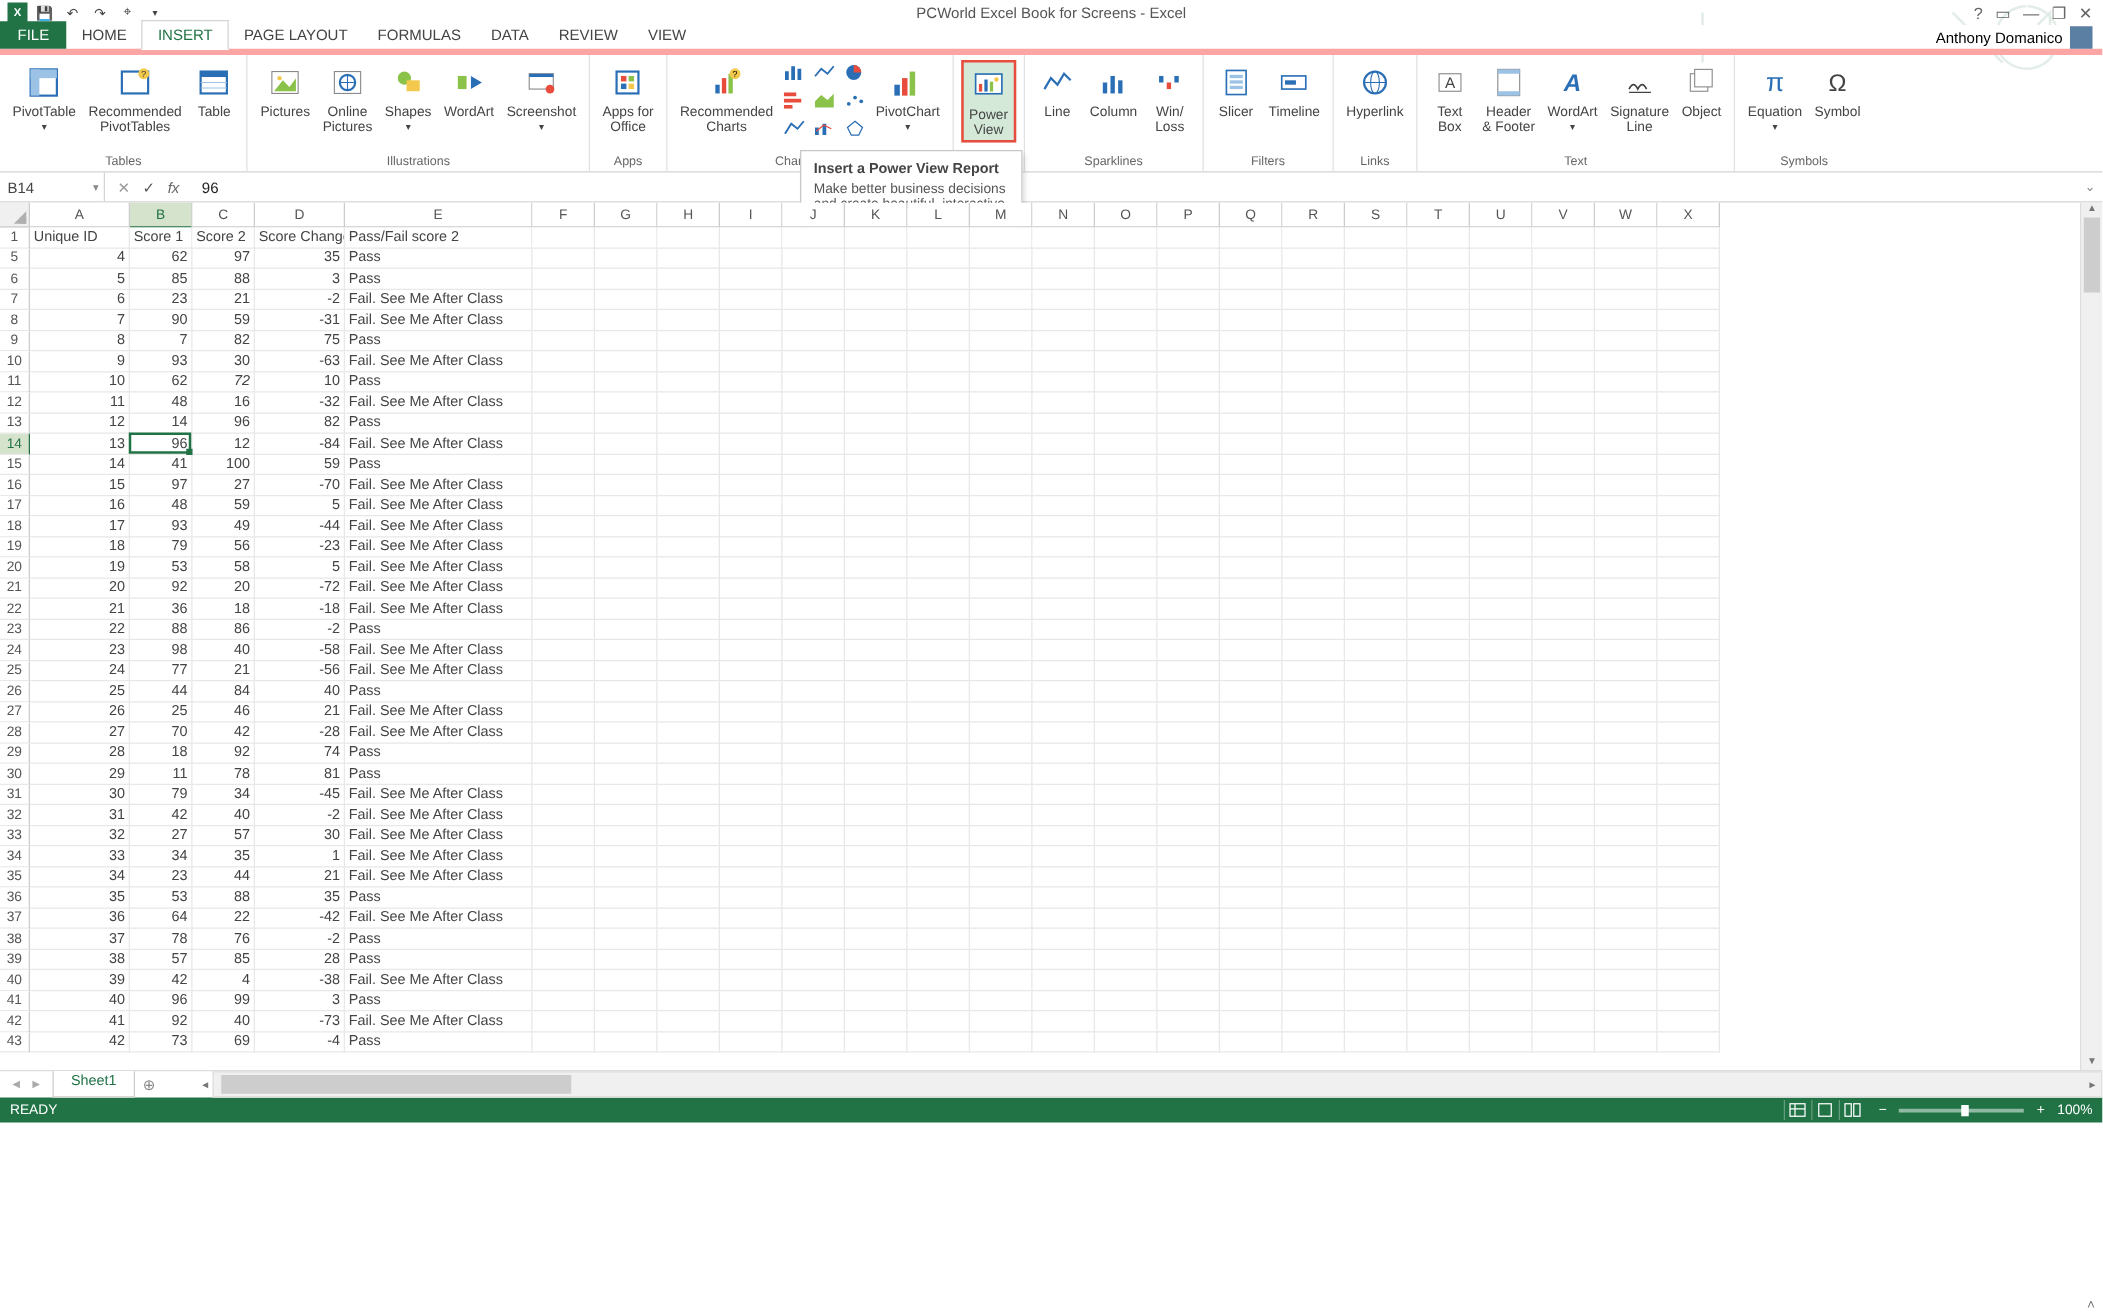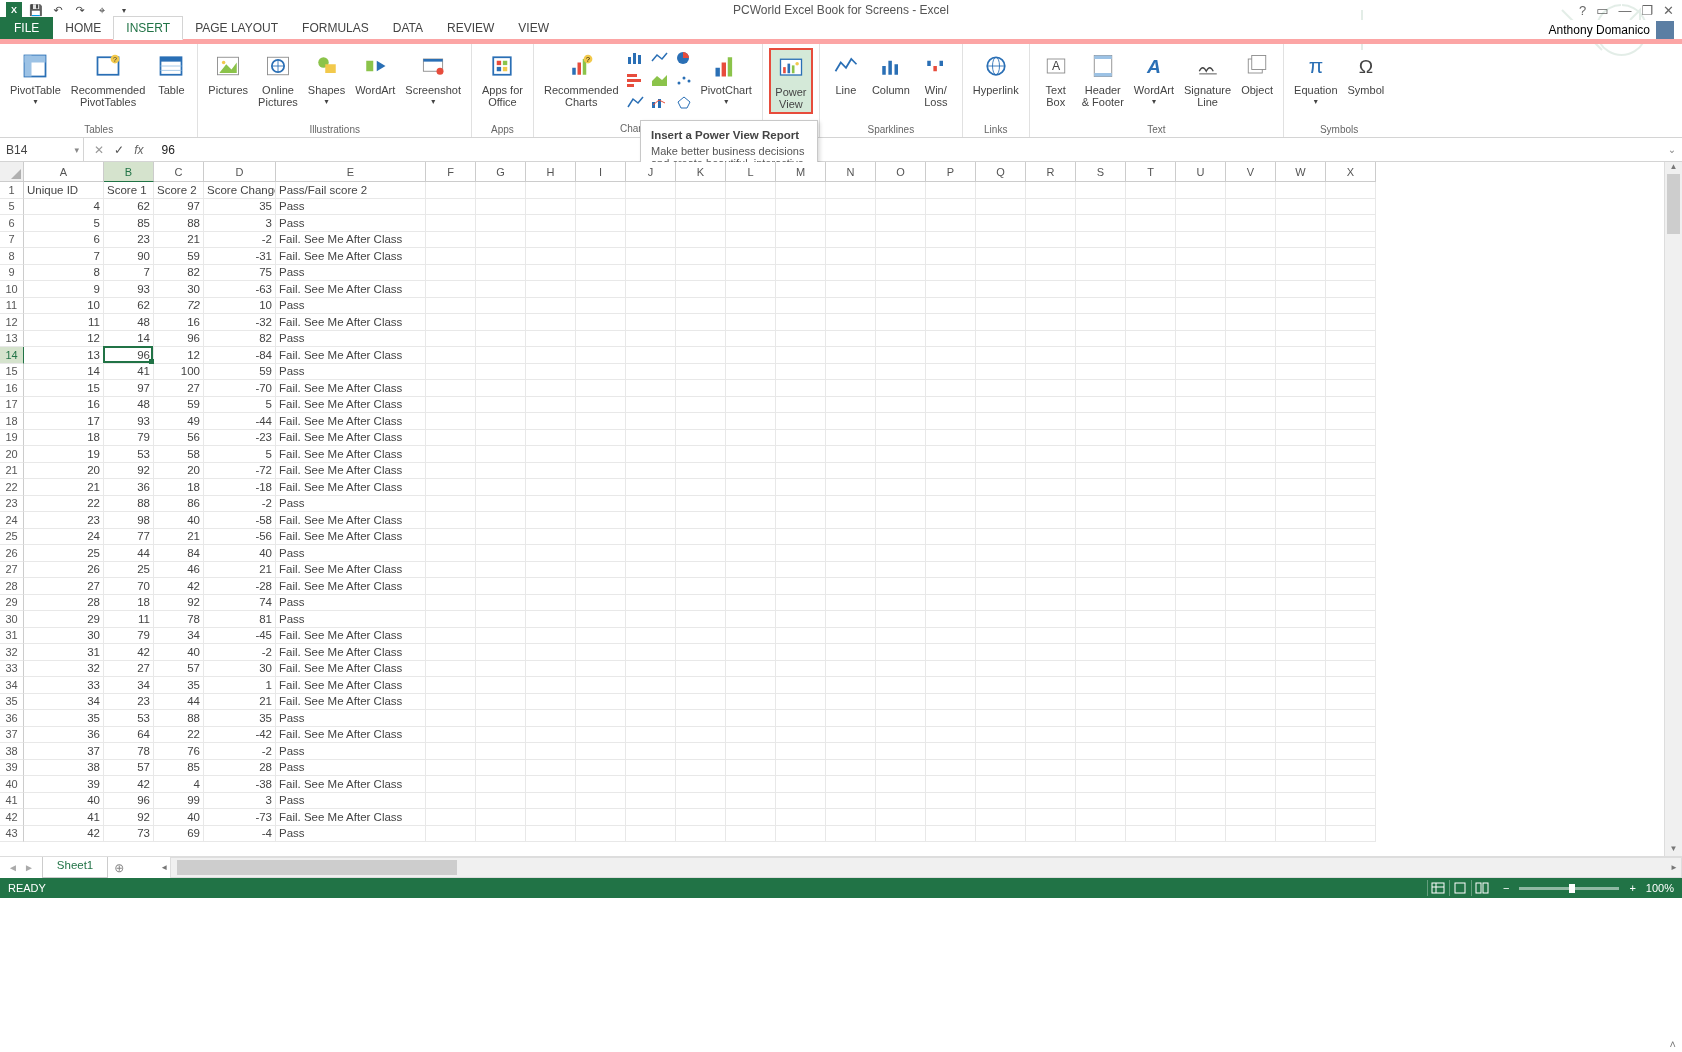--- a/index.html
+++ b/index.html
@@ -384,20 +384,45 @@
               <rect x="20" y="10" width="4" height="6" fill="#2a6fb5"></rect>
             </svg>
           </div>
           <span style="white-space:pre;">Win/
 Loss</span>
         </div>
     </div>
     <div class="group-label">Sparklines</div>
   </div>
 
+  <div class="group">
+    <div class="group-items">
+      <div class="rbtn">
+          <div class="ricon">
+            <svg viewBox="0 0 32 32">
+              <rect x="7" y="5" width="18" height="22" fill="#fff" stroke="#2a6fb5" stroke-width="1.5"></rect>
+              <rect x="10" y="9" width="12" height="3" fill="#9cc2e5"></rect>
+              <rect x="10" y="14" width="12" height="3" fill="#9cc2e5"></rect>
+              <rect x="10" y="19" width="12" height="3" fill="#9cc2e5"></rect>
+            </svg>
+          </div>
+          <span>Slicer</span>
+        </div>
+      <div class="rbtn">
+          <div class="ricon">
+            <svg viewBox="0 0 32 32">
+              <rect x="5" y="10" width="22" height="12" fill="#fff" stroke="#2a6fb5" stroke-width="1.5"></rect>
+              <rect x="8" y="14" width="10" height="4" fill="#2a6fb5"></rect>
+            </svg>
+          </div>
+          <span>Timeline</span>
+        </div>
+    </div>
+    <div class="group-label">Filters</div>
+  </div>
 
   <div class="group">
     <div class="group-items">
       <div class="rbtn">
           <div class="ricon">
             <svg viewBox="0 0 32 32">
               <circle cx="16" cy="16" r="10" fill="none" stroke="#2a6fb5" stroke-width="2"></circle>
               <ellipse cx="16" cy="16" rx="4" ry="10" fill="none" stroke="#2a6fb5"></ellipse>
               <line x1="6" y1="16" x2="26" y2="16" stroke="#2a6fb5"></line>
             </svg>

